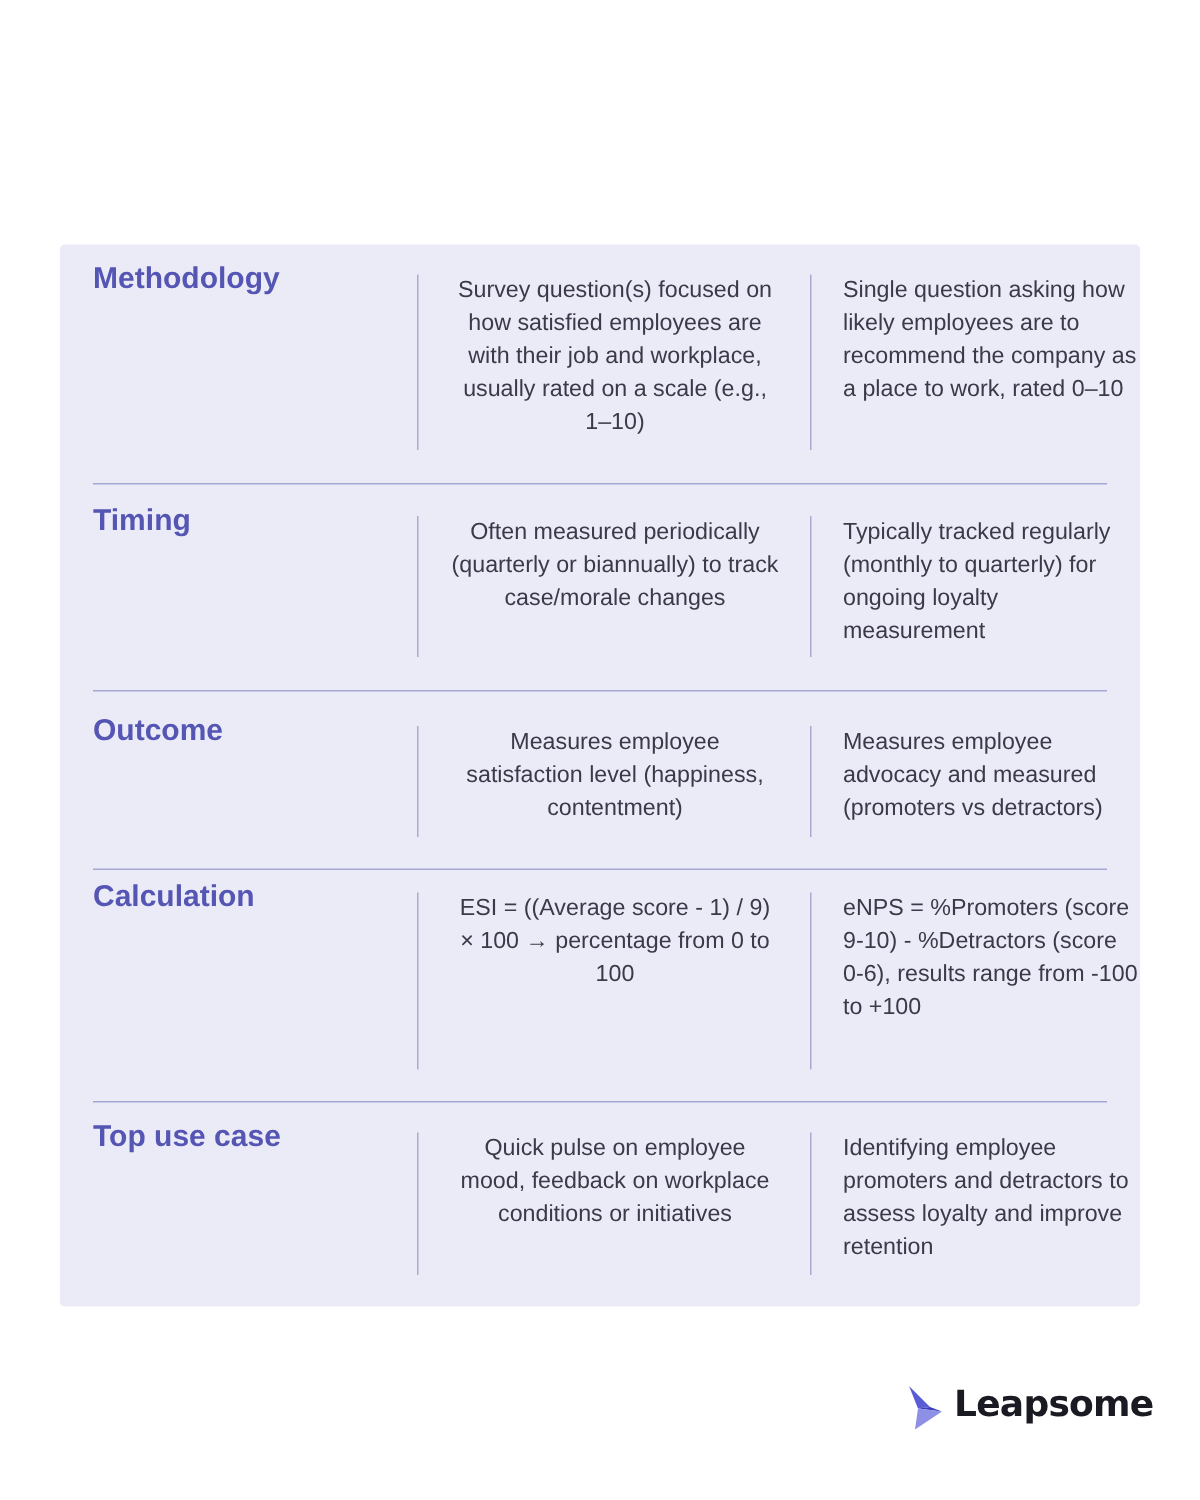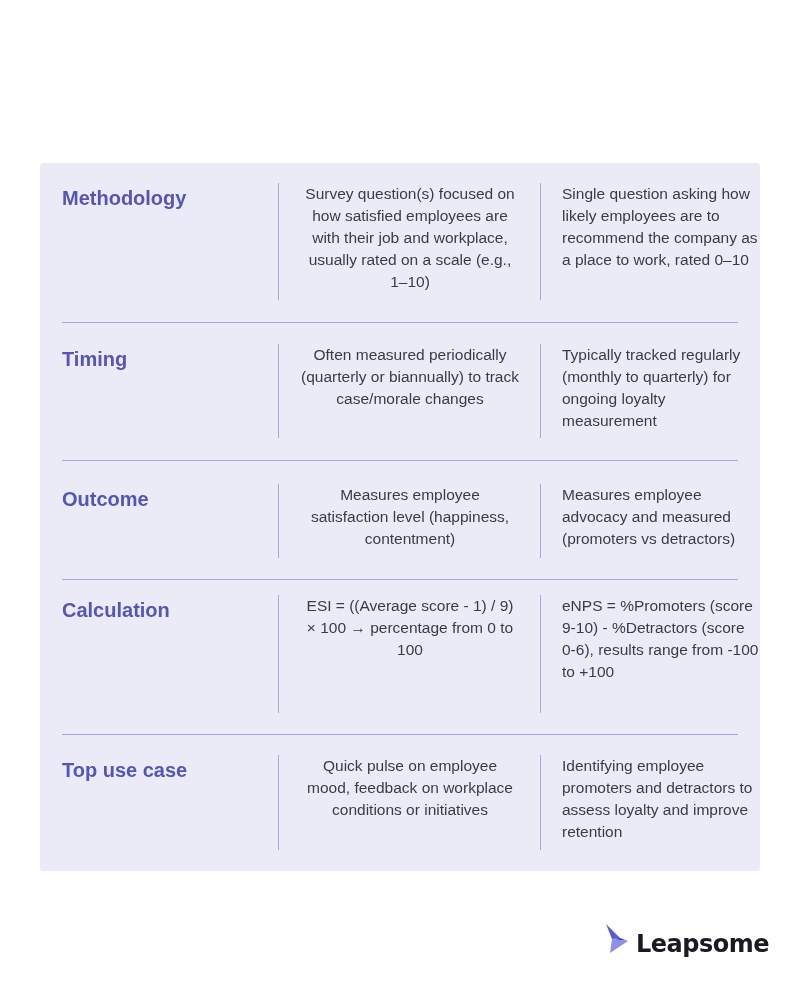--- a/index.html
+++ b/index.html
@@ -4,26 +4,26 @@
 <style>
   html, body { margin:0; padding:0; }
   body { width:800px; height:1000px; background:#ffffff; position:relative; overflow:hidden;
          font-family:"Liberation Sans", sans-serif; }
   .header-row { position:absolute; top:58px; left:40px; width:720px; height:95px; display:flex; gap:10px; }
   .header-cell { flex:1; border-radius:4px; background:linear-gradient(90deg,#5557d3 0%,#7b7ddf 100%);
                  display:flex; align-items:center; justify-content:center; text-align:center;
                  color:#ffffff; font-family:"DejaVu Serif", serif; font-weight:bold; font-size:16px; line-height:20px; padding:0 14px; box-sizing:border-box; }
   .panel { position:absolute; top:163px; left:40px; width:720px; height:708px; background:#ebebf8; border-radius:3px; }
   .row { position:absolute; left:22px; width:676px; }
-  .row .label { position:absolute; left:0; top:24px; width:210px; color:#5555b4; font-weight:bold; font-size:20px; }
+  .row .label { position:absolute; left:0; top:12px; width:210px; color:#5555b4; font-weight:bold; font-size:20px; }
   .row .cell { position:absolute; top:20px; font-size:15.5px; line-height:22px; color:#3a3a4a; border-left:1px solid #a9a9d2; padding-left:21px; box-sizing:border-box; }
   .row .c1 { left:216px; width:242px;text-align:center; }
   .row .c2 { left:478px; width:220px; }
   .divider { position:absolute; left:22px; width:676px; height:1px; background:#a6a6d6; }
-  .logo { position:absolute; left:604px; top:922px; display:flex; align-items:flex-end; gap:6px; }
+  .logo { position:absolute; left:604px; top:922px; display:flex; align-items:flex-start; gap:6px; }
   .logo-text { font-family:"DejaVu Sans", sans-serif; font-weight:bold; font-size:24px; color:#1a1a22; letter-spacing:-0.5px; }
 </style>
 </head>
 <body>
 
 <div class="header-row">
 </div>
 
 <div class="panel">
   <div class="row" style="top:0px">

